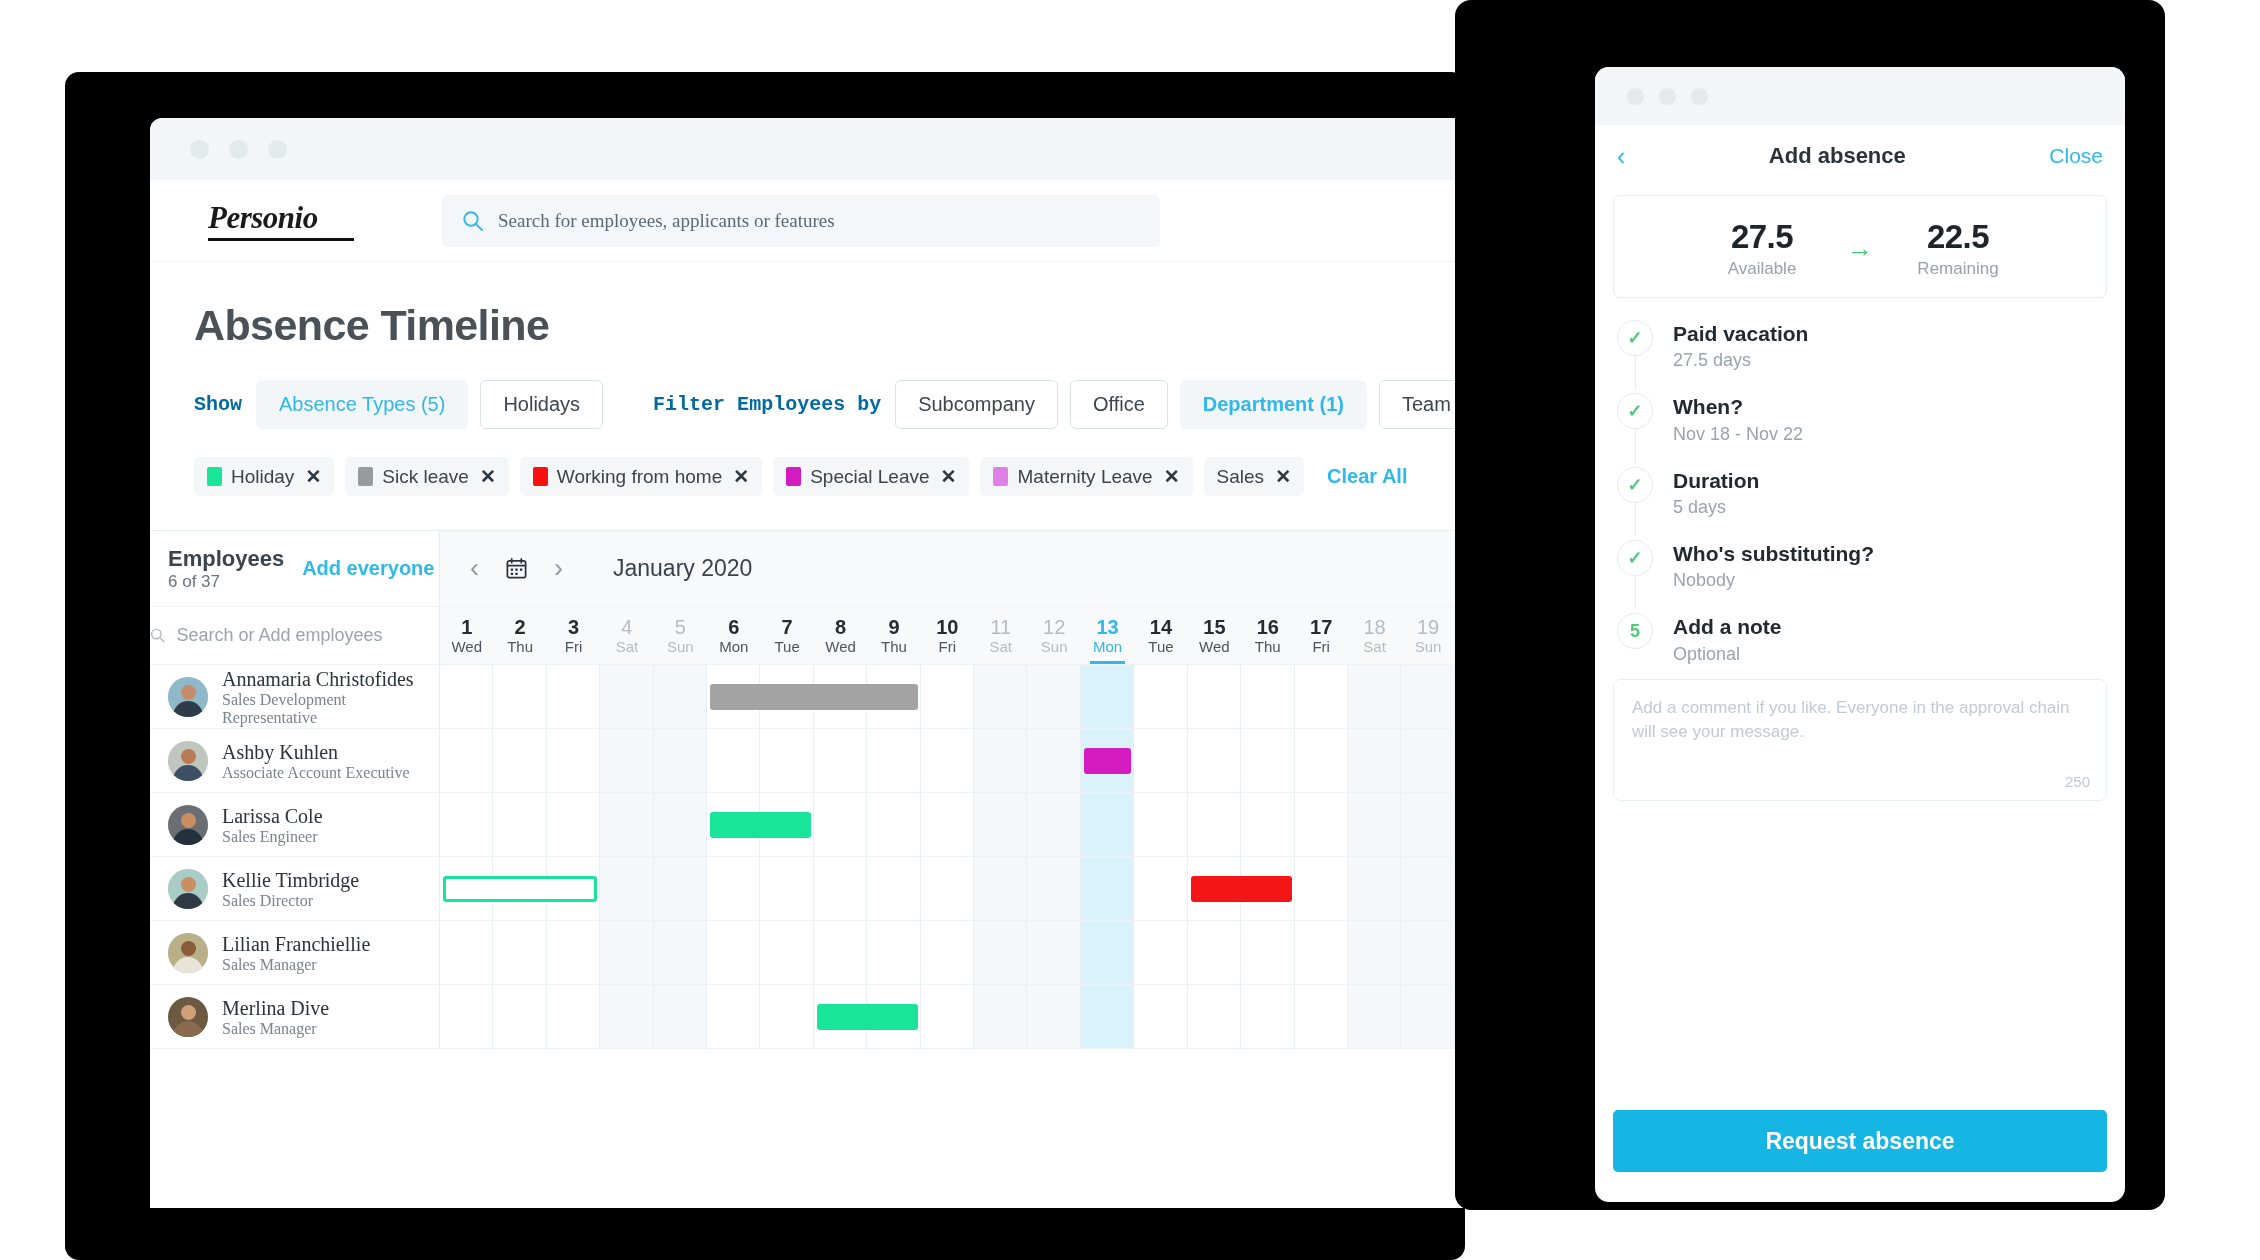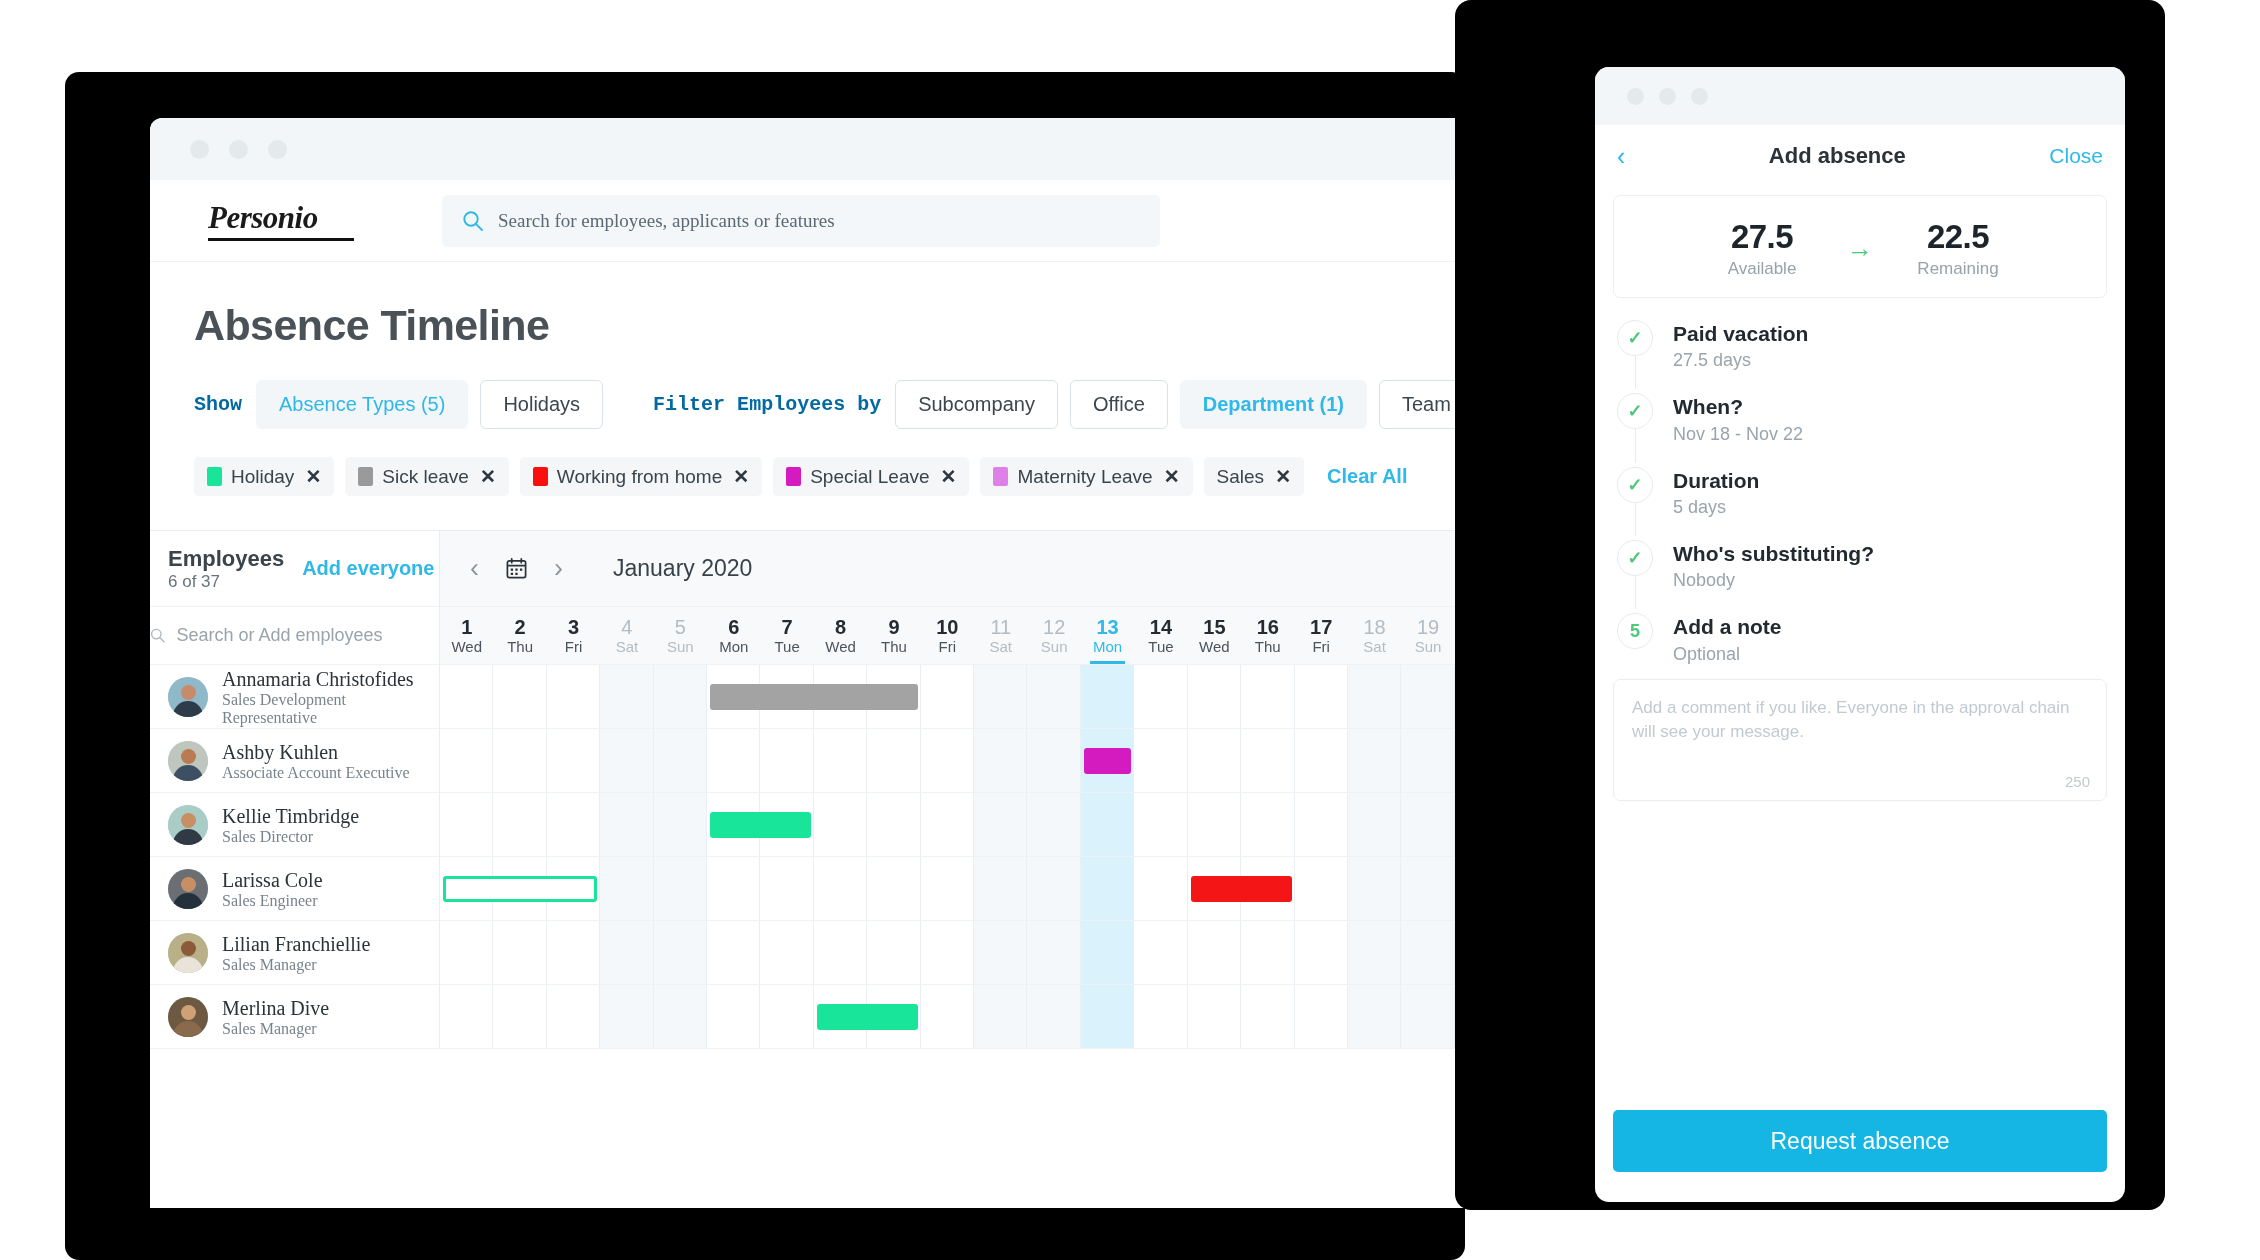--- a/index.html
+++ b/index.html
@@ -224,21 +224,21 @@
   .step-sub { font-size: 18px; color: #9aa4ac; margin-top: 2px; }
   .note-box {
     margin: 6px 18px 0; border: 1px solid #e8eef2; border-radius: 7px;
     height: 122px; padding: 16px 18px 10px; position: relative;
   }
   .note-ph { font-size: 17px; color: #c2cad1; line-height: 1.45; }
   .note-count { position: absolute; right: 16px; bottom: 10px; font-size: 15px; color: #c2cad1; }
   .mob-footer { margin-top: auto; padding: 0 18px 30px; }
   .req-btn {
     width: 100%; height: 62px; background: #15b5e4; border: none;
-    border-radius: 5px; color: #fff; font-size: 23px; font-weight: 400;
+    border-radius: 5px; color: #fff; font-size: 23px; font-weight: 700;
     font-family: "Liberation Sans", sans-serif; cursor: pointer;
   }
 </style>
 </head>
 <body>
 
 <div id="stage">
 
   <div class="desk-frame"></div>
 
@@ -340,33 +340,33 @@
             <div class="emp-row">
               <span class="avatar">
                 <i class="av-bg" style="background:#bfc6bd"></i>
                 <i class="av-head" style="background:#b97b52"></i>
                 <i class="av-body" style="background:#3c4f63"></i>
               </span>
               <span><span class="emp-name">Ashby Kuhlen</span><br><span class="emp-role">Associate Account Executive</span></span>
             </div>
             <div class="emp-row">
               <span class="avatar">
+                <i class="av-bg" style="background:#6b6f74"></i>
+                <i class="av-head" style="background:#c98f63"></i>
+                <i class="av-body" style="background:#24303c"></i>
+              </span>
+              <span><span class="emp-name">Larissa Cole</span><br><span class="emp-role">Sales Engineer</span></span>
+            </div>
+            <div class="emp-row">
+              <span class="avatar">
                 <i class="av-bg" style="background:#a9ccc6"></i>
                 <i class="av-head" style="background:#c98f63"></i>
                 <i class="av-body" style="background:#2f3a44"></i>
               </span>
               <span><span class="emp-name">Kellie Timbridge</span><br><span class="emp-role">Sales Director</span></span>
-            </div>
-            <div class="emp-row">
-              <span class="avatar">
-                <i class="av-bg" style="background:#6b6f74"></i>
-                <i class="av-head" style="background:#c98f63"></i>
-                <i class="av-body" style="background:#24303c"></i>
-              </span>
-              <span><span class="emp-name">Larissa Cole</span><br><span class="emp-role">Sales Engineer</span></span>
             </div>
             <div class="emp-row">
               <span class="avatar">
                 <i class="av-bg" style="background:#b9b088"></i>
                 <i class="av-head" style="background:#8b5a38"></i>
                 <i class="av-body" style="background:#e8e4d9"></i>
               </span>
               <span><span class="emp-name">Lilian Franchiellie</span><br><span class="emp-role">Sales Manager</span></span>
             </div>
             <div class="emp-row">

